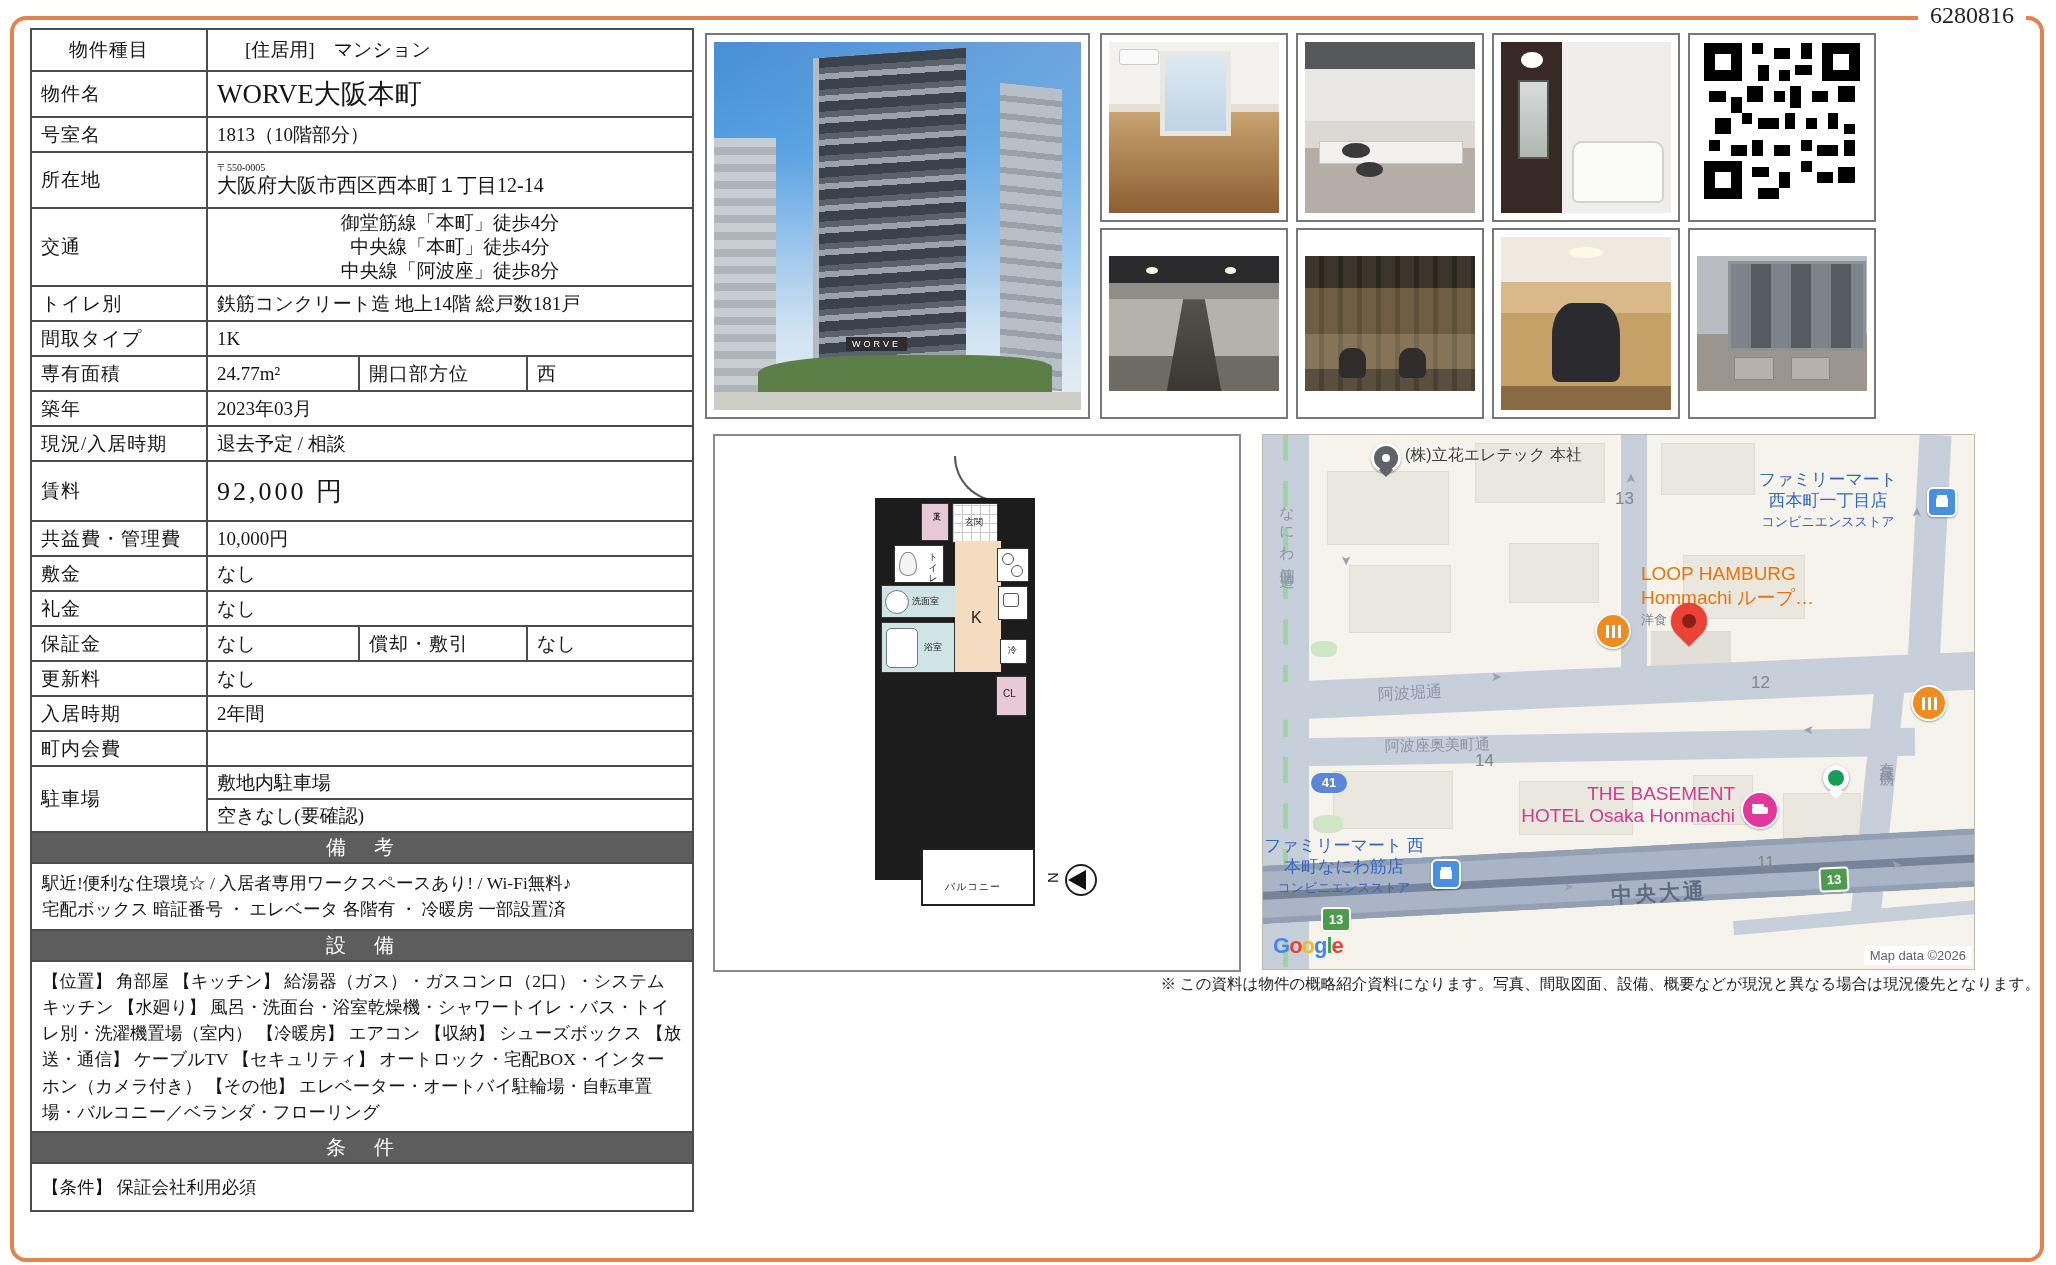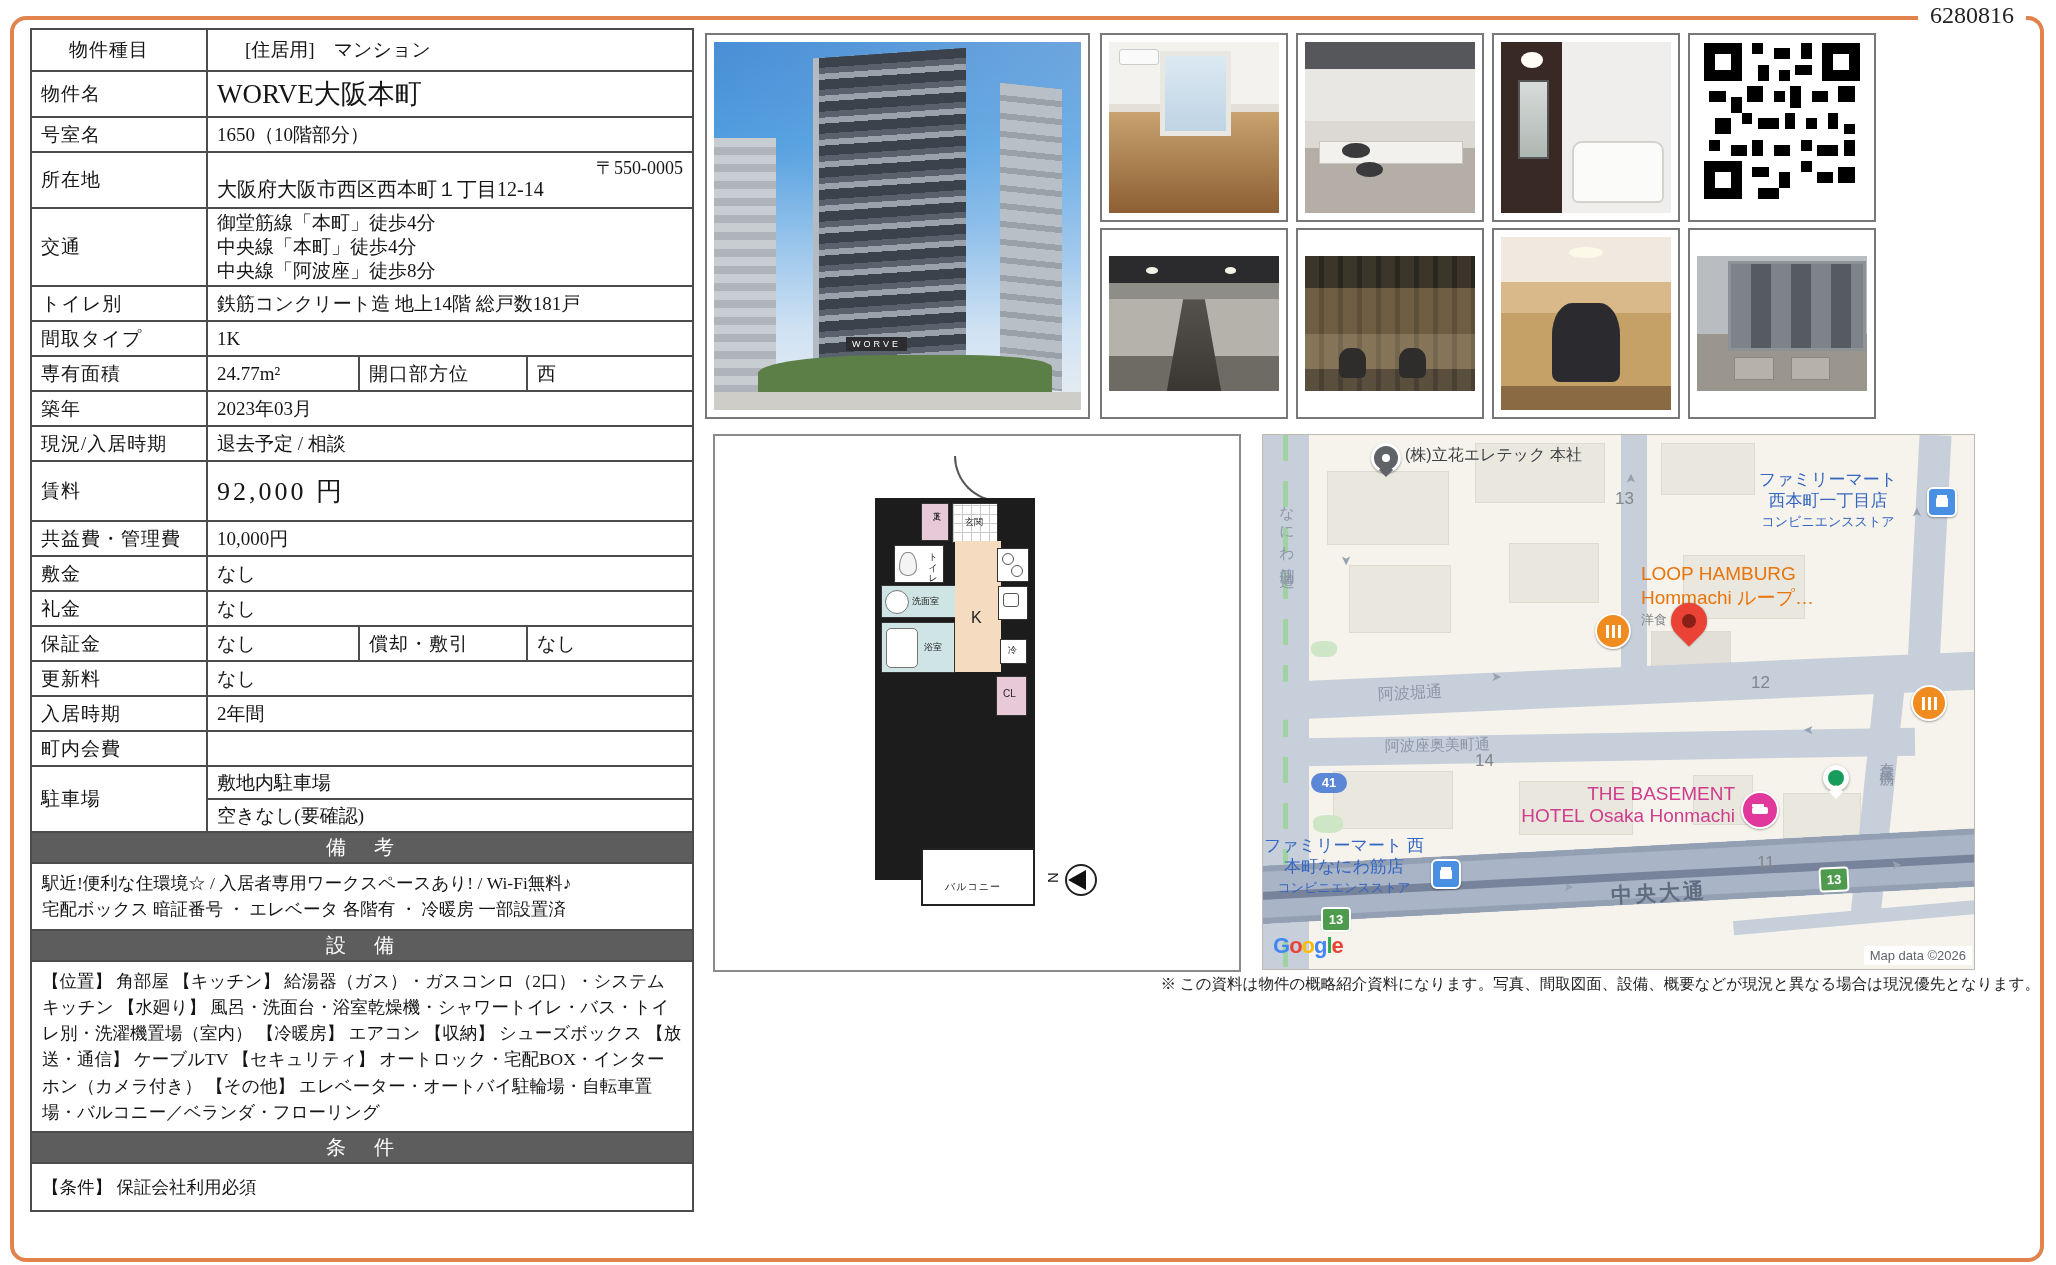--- a/index.html
+++ b/index.html
@@ -13,23 +13,23 @@
           font-size:24px;color:#222;z-index:5;}
   
   #spec{position:absolute;left:30px;top:28px;width:664px;border-collapse:collapse;
         table-layout:fixed;font-size:19px;}
   #spec td{border:2px solid #4c4c4c;padding:2px 9px;vertical-align:middle;color:#151515;
            overflow:hidden;}
   #spec td.lbl{letter-spacing:1px;}
   #spec tr.h40 td{height:36px;padding-left:37px;} #spec tr.h44 td{height:40px;} #spec tr.h34 td{height:29px;}
   #spec tr.h56 td{height:50px;} #spec tr.h78 td{height:72px;}
   .name-val{font-size:27px;}
-  .postal{display:block;font-size:18px;line-height:1.05;text-align:right;}
+  .postal{display:block;font-size:10px;line-height:1.05;}
   .addr{display:block;font-size:20px;line-height:1.15;}
-  .acc-line{display:block;line-height:1.25;}
+  .acc-line{display:block;line-height:1.25;text-align:center;}
   .rent-val{font-size:26px;letter-spacing:3px;}
   #spec tr.rent td{height:54px;}
   #spec td.band{background:#5d5d5d;color:#fff;text-align:center;font-size:20px;
                 letter-spacing:4px;height:24px;padding:1px 0;}
   #spec td.longtext{font-size:17.5px;line-height:1.5;padding:6px 10px;}
   #spec tr.park-sub td{height:27px;}
   
   .ph{position:absolute;border:2px solid #787878;background:#fff;overflow:hidden;}
   .img{position:absolute;left:7px;right:7px;overflow:hidden;}
   #img-building{top:7px;bottom:7px;background:linear-gradient(200deg,rgba(255,255,255,.3),rgba(255,255,255,0) 45%),
@@ -129,21 +129,21 @@
         <tr class="h40">
           <td class="lbl">物件種目</td>
       <td colspan="3">[住居用]　マンション</td>
         </tr>
     <tr class="h44">
           <td class="lbl">物件名</td>
       <td colspan="3" class="name-val">WORVE大阪本町</td>
         </tr>
     <tr class="h34">
           <td class="lbl">号室名</td>
-      <td colspan="3">1650（10階部分）</td>
+      <td colspan="3">1813（10階部分）</td>
         </tr>
     <tr class="h56">
           <td class="lbl">所在地</td>
       <td colspan="3">
         <span class="postal">〒550-0005</span>
         <span class="addr">大阪府大阪市西区西本町１丁目12-14</span>
           </td>
         </tr>
     <tr class="h78">
           <td class="lbl">交通</td>

